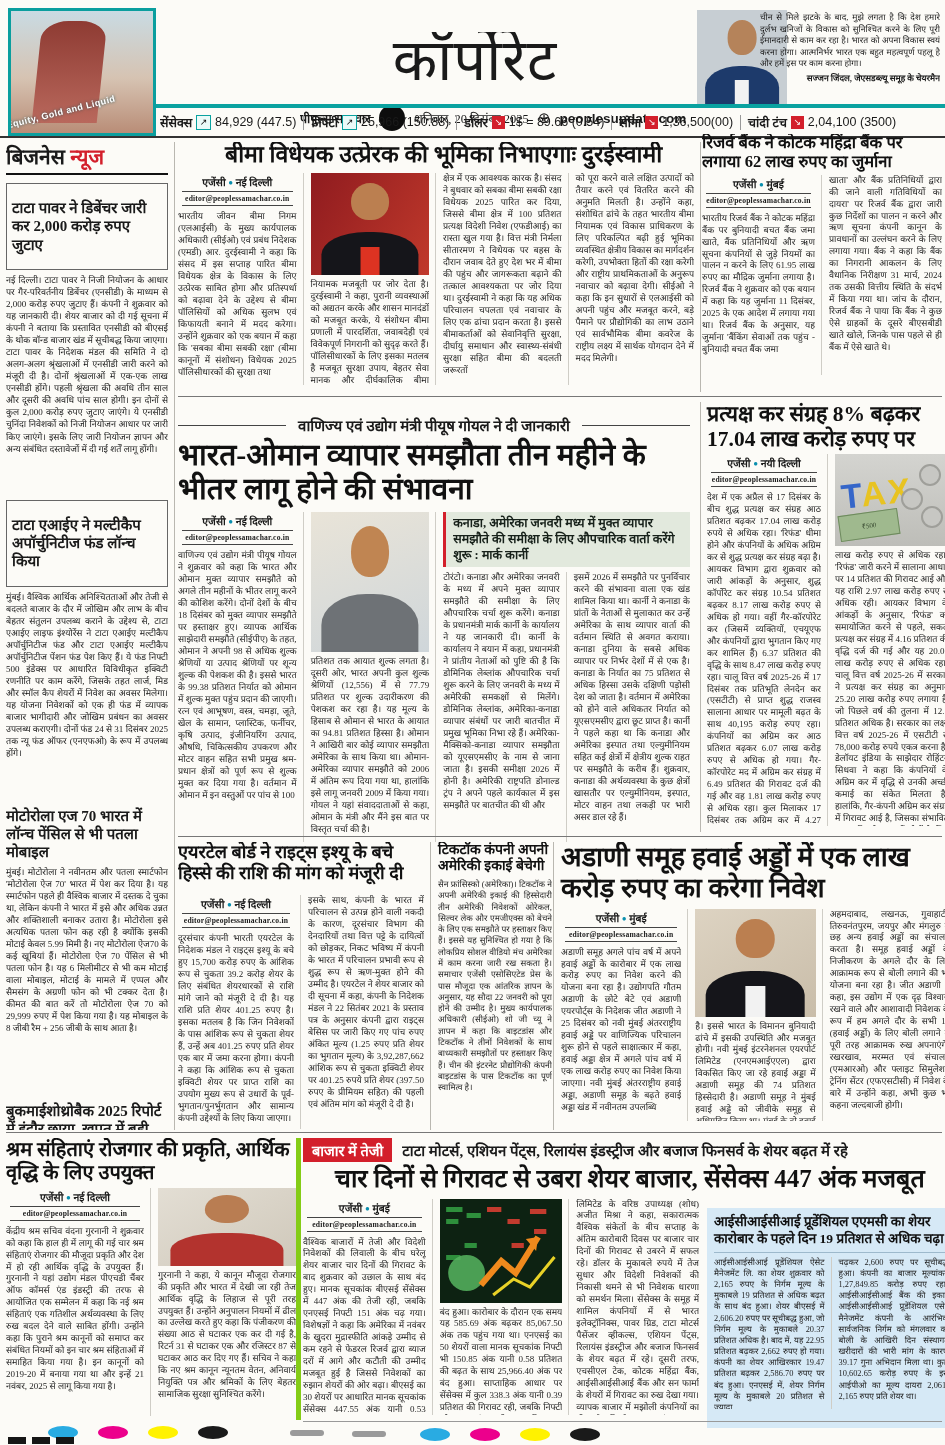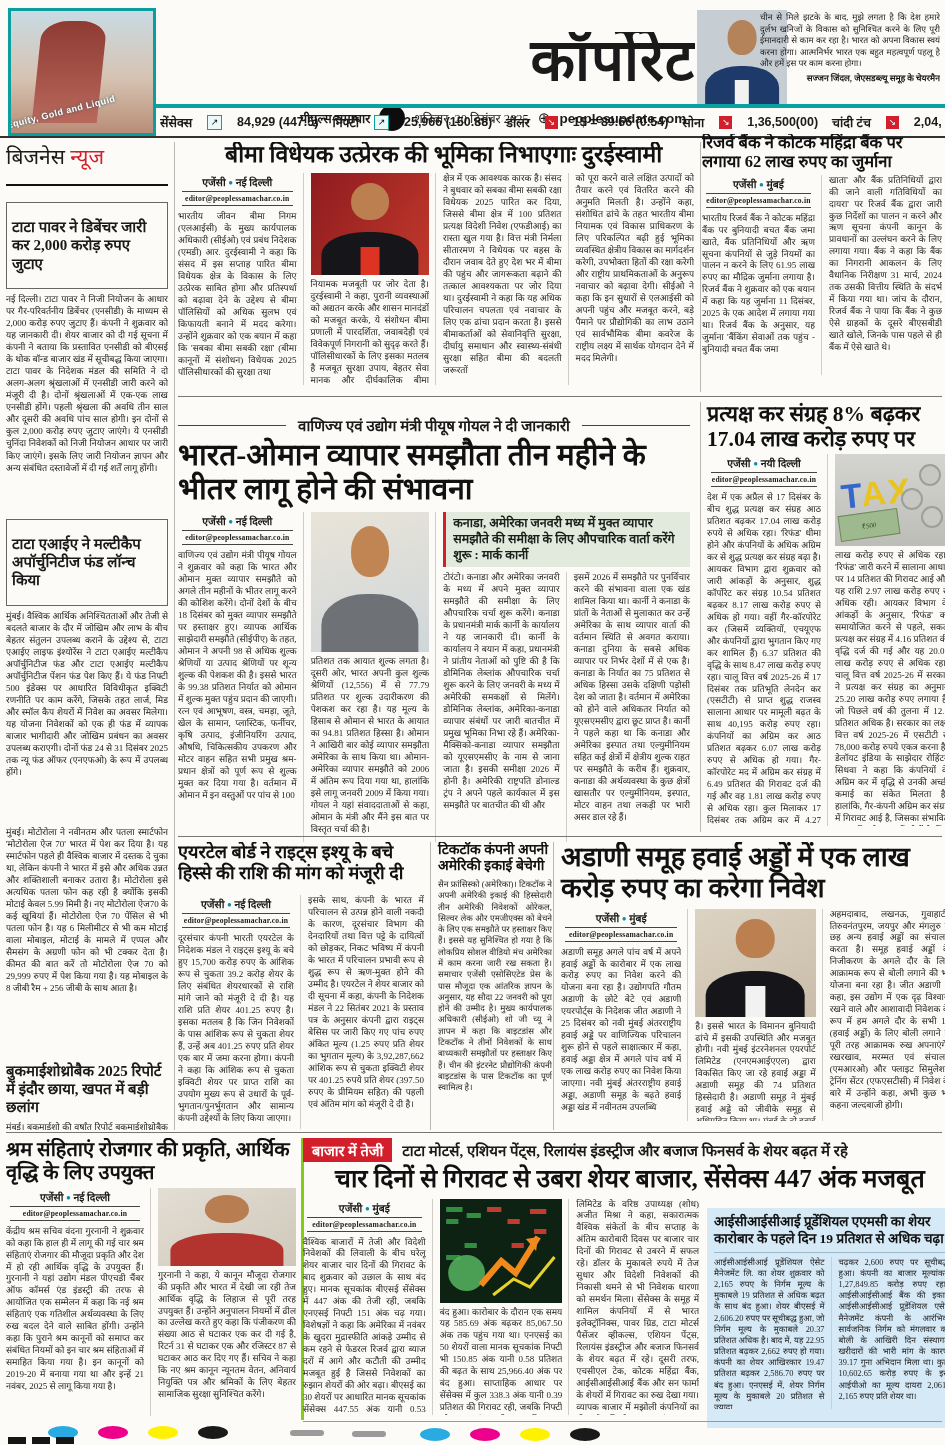--- a/index.html
+++ b/index.html
@@ -2,41 +2,41 @@
 <html><head>
 <meta charset="utf-8">
 <style>
   html,body{margin:0;padding:0;background:#f3f2ee;}
   #page{position:relative;width:945px;height:1445px;background:#fcfbf7;margin:0 auto;
         font-family:"Liberation Serif",serif;color:#1a1a1a;overflow:hidden;}
   .region{position:absolute;overflow:hidden;}
   .hr{position:absolute;background:#777;height:1px;}
 
   
-  #masthead{font-size:58px;font-weight:bold;text-align:right;letter-spacing:1px;line-height:1;}
+  #masthead{font-size:58px;font-weight:normal;text-align:center;letter-spacing:1px;line-height:1;}
   #mast-row{display:flex;align-items:center;gap:9px;font-size:12.5px;}
   #mast-dot{width:26px;height:26px;border-radius:50%;background:#0d0d0d;flex:0 0 auto;}
   .globe{font-size:15px;}
   #site{font-weight:bold;font-family:"Liberation Sans",sans-serif;font-size:13.5px;}
   #paper-name{font-weight:bold;}
   #bse-img{border:3px solid #0a9e9e;background:linear-gradient(180deg,#c9dbe3 0%,#d6c3b2 55%,#b98d77 100%);}
   #bse-build{position:absolute;left:18%;top:8%;width:46%;height:84%;background:linear-gradient(180deg,#8e3b33,#b9685c);transform:skewX(-6deg);border-radius:40% 40% 4px 4px/18% 18% 0 0;}
   #bse-caption{position:absolute;left:-6px;bottom:16px;color:#fff;font-weight:bold;font-size:9px;
       font-family:"Liberation Sans",sans-serif;transform:rotate(-14deg);text-shadow:0 0 3px #20565e;letter-spacing:.5px;}
   #x-icon{position:absolute;width:17px;height:17px;background:#0d0d0d;color:#fff;font-weight:bold;
       font-size:11px;display:flex;align-items:center;justify-content:center;font-family:"Liberation Sans",sans-serif;}
   #quote{font-size:8.6px;line-height:1.35;text-align:justify;}
   #quote-author{font-weight:bold;text-align:right;margin-top:2px;}
   #teal-line{position:absolute;background:#0aa2a0;}
 
   
   #ticker{display:flex;align-items:center;gap:7px;font-family:"Liberation Sans",sans-serif;}
-  .tk-item{display:flex;align-items:center;gap:15px;white-space:nowrap;}
+  .tk-item{display:flex;align-items:center;gap:4px;white-space:nowrap;}
   .tk-label{font-weight:bold;font-size:12.5px;}
-  .tk-val{font-weight:bold;font-size:12.5px;}
+  .tk-val{font-weight:normal;font-size:12.5px;}
   .tk-ic{width:13px;height:13px;display:flex;align-items:center;justify-content:center;font-size:9px;flex:0 0 auto;}
   .tk-ic.up{border:1.5px solid #0aa2a0;color:#0d0d0d;background:#eafaf8;}
   .tk-ic.down{background:#d31f2b;color:#fff;}
   .tk-sep{width:1px;height:15px;background:#999;}
 
   
   .headline{font-weight:bold;color:#111;line-height:1.14;}
   .nowrap{white-space:nowrap;}
   .byline{text-align:center;font-weight:bold;font-size:10.5px;margin:2px 0 2px;}
   .byline .bdot{color:#0a8fae;font-size:8px;vertical-align:1px;}
@@ -45,21 +45,21 @@
   .cols{display:flex;}
   .col{flex:1;overflow:hidden;min-width:0;}
   .col+.col{border-left:1px solid #cfcdc6;margin-left:6px;padding-left:7px;}
   .body-text{font-size:9px;line-height:1.33;text-align:justify;color:#1f1f1f;}
   .kicker{display:flex;align-items:center;gap:12px;font-weight:bold;font-size:15px;white-space:nowrap;}
   .kicker:before,.kicker:after{content:"";flex:1;border-top:1px solid #444;}
   .subhead-box{background:#e2e9dd;border-left:3px solid #d31f2b;padding:4px 7px;font-weight:bold;
       font-size:12.5px;line-height:1.25;margin-bottom:5px;color:#17211a;}
 
   
-  #sb-title{font-size:21px;font-weight:normal;border-bottom:2.5px solid #111;padding-bottom:14px;margin-bottom:16px;}
+  #sb-title{font-size:21px;font-weight:bold;border-bottom:2.5px solid #111;padding-bottom:3px;margin-bottom:8px;}
   #sb-title .red{color:#d31f2b;}
   .sb-art{margin-bottom:8px;}
   .sb-head{font-weight:bold;font-size:15px;line-height:1.22;margin-bottom:4px;}
   .sb-head.boxed{border:1px solid #666;padding:15px 5px;}
   .sb-body{font-size:9px;line-height:1.34;text-align:justify;}
 
   
   .photo{position:relative;overflow:hidden;width:100%;}
   .person .head{position:absolute;top:10%;left:50%;transform:translateX(-50%);width:32%;height:36%;
       background:var(--skin,#bf8457);border-radius:50% 50% 46% 46%;}
@@ -162,20 +162,21 @@
     </div>
     <div class="sb-art">
       <div class="sb-head boxed">टाटा पावर ने डिबेंचर जारी कर 2,000 करोड़ रुपए जुटाए</div>
       <div class="sb-body" style="height:218px;overflow:hidden;">नई दिल्ली। टाटा पावर ने निजी नियोजन के आधार पर गैर-परिवर्तनीय डिबेंचर (एनसीडी) के माध्यम से 2,000 करोड़ रुपए जुटाए हैं। कंपनी ने शुक्रवार को यह जानकारी दी। शेयर बाजार को दी गई सूचना में कंपनी ने बताया कि प्रस्तावित एनसीडी को बीएसई के थोक बॉन्ड बाजार खंड में सूचीबद्ध किया जाएगा। टाटा पावर के निदेशक मंडल की समिति ने दो अलग-अलग श्रृंखलाओं में एनसीडी जारी करने को मंजूरी दी है। दोनों श्रृंखलाओं में एक-एक लाख एनसीडी होंगे। पहली श्रृंखला की अवधि तीन साल और दूसरी की अवधि पांच साल होगी। इन दोनों से कुल 2,000 करोड़ रुपए जुटाए जाएंगे। ये एनसीडी चुनिंदा निवेशकों को निजी नियोजन आधार पर जारी किए जाएंगे। इसके लिए जारी नियोजन ज्ञापन और अन्य संबंधित दस्तावेजों में दी गई शर्तें लागू होंगी।</div>
     </div>
     <div class="sb-art">
       <div class="sb-head boxed">टाटा एआईए ने मल्टीकैप अपॉर्चुनिटीज फंड लॉन्च किया</div>
       <div class="sb-body" style="height:208px;overflow:hidden;">मुंबई। वैश्विक आर्थिक अनिश्चितताओं और तेजी से बदलते बाजार के दौर में जोखिम और लाभ के बीच बेहतर संतुलन उपलब्ध कराने के उद्देश्य से, टाटा एआईए लाइफ इंश्योरेंस ने टाटा एआईए मल्टीकैप अपॉर्चुनिटीज फंड और टाटा एआईए मल्टीकैप अपॉर्चुनिटीज पेंशन फंड पेश किए हैं। ये फंड निफ्टी 500 इंडेक्स पर आधारित विविधीकृत इक्विटी रणनीति पर काम करेंगे, जिसके तहत लार्ज, मिड और स्मॉल कैप शेयरों में निवेश का अवसर मिलेगा। यह योजना निवेशकों को एक ही फंड में व्यापक बाजार भागीदारी और जोखिम प्रबंधन का अवसर उपलब्ध कराएगी। दोनों फंड 24 से 31 दिसंबर 2025 तक न्यू फंड ऑफर (एनएफओ) के रूप में उपलब्ध होंगे।</div>
     </div>
     <div class="sb-art">
+      <div class="sb-head">मोटोरोला एज 70 भारत में लॉन्च पेंसिल से भी पतला मोबाइल</div>
       <div class="sb-body" style="height:228px;overflow:hidden;">मुंबई। मोटोरोला ने नवीनतम और पतला स्मार्टफोन 'मोटोरोला ऐज 70' भारत में पेश कर दिया है। यह स्मार्टफोन पहले ही वैश्विक बाजार में दस्तक दे चुका था, लेकिन कंपनी ने भारत में इसे और अधिक उन्नत और शक्तिशाली बनाकर उतारा है। मोटोरोला इसे अत्यधिक पतला फोन कह रही है क्योंकि इसकी मोटाई केवल 5.99 मिमी है। नए मोटोरोला ऐज70 के कई खूबियां हैं। मोटोरोला ऐज 70 पेंसिल से भी पतला फोन है। यह 6 मिलीमीटर से भी कम मोटाई वाला मोबाइल, मोटाई के मामले में एप्पल और सैमसंग के अग्रणी फोन को भी टक्कर देता है। कीमत की बात करें तो मोटोरोला ऐज 70 को 29,999 रुपए में पेश किया गया है। यह मोबाइल के 8 जीबी रैम + 256 जीबी के साथ आता है।</div>
     </div>
     <div class="sb-art">
       <div class="sb-head">बुकमाईशोथ्रोबैक 2025 रिपोर्ट में इंदौर छाया, खपत में बड़ी छलांग</div>
       <div class="sb-body" style="height:170px;overflow:hidden;">मुंबई। बुकमाईशो की वर्षांत रिपोर्ट बुकमाईशोथ्रोबैक में खुलासा हुआ है कि 2025 भारतीय मनोरंजन उद्योग के लिए एक ऐतिहासिक वर्ष रहा, जिसमें इंदौर देश के सबसे सक्रिय लाइव-इवेंट्स उपभोग करने वाले शहरों में शामिल रहा। रिपोर्ट के अनुसार सिनेमा, कॉन्सर्ट, कॉमेडी शो और सांस्कृतिक कार्यक्रमों में लोगों की भागीदारी पहले से कहीं अधिक बढ़ी। मलयालम, कन्नड़, तमिल, तेलुगु, गुजराती, असमिया, उड़िया, बंगाली, पंजाबी और मराठी फिल्मों ने दर्शकों का दिल जीता। रिपोर्ट बताती है कि मनोरंजन अब भारतीय उपभोक्ताओं की नियमित जीवनशैली का हिस्सा बन चुका है।</div>
     </div>
   </div>
 
   <div class="region" style="left:178px;top:142px;width:516px;height:250px;border-right:1px solid #b9b7b0;padding-right:6px;">
     <div class="headline nowrap" style="font-size:23px;margin-bottom:5px;margin-left:47px;">बीमा विधेयक उत्प्रेरक की भूमिका निभाएगाः दुरईस्वामी</div>
@@ -295,21 +296,21 @@
             <div class="shirt"></div>
         </div>
         <div class="body-text">है। इससे भारत के विमानन बुनियादी ढांचे में इसकी उपस्थिति और मजबूत होगी। नवी मुंबई इंटरनेशनल एयरपोर्ट लिमिटेड (एनएमआईएएल) द्वारा विकसित किए जा रहे हवाई अड्डा में अडाणी समूह की 74 प्रतिशत हिस्सेदारी है। अडाणी समूह ने मुंबई हवाई अड्डे को जीवीके समूह से अधिग्रहित किया था। मुंबई के दो हवाई अड्डों के अलावा, अडाणी समूह</div>
       </div>
       <div class="col body-text">अहमदाबाद, लखनऊ, गुवाहाटी, तिरुवनंतपुरम, जयपुर और मंगलुरु में छह अन्य हवाई अड्डों का संचालन करता है। समूह हवाई अड्डों के निजीकरण के अगले दौर के लिए आक्रामक रूप से बोली लगाने की भी योजना बना रहा है। जीत अडाणी ने कहा, इस उद्योग में एक दृढ़ विश्वास रखने वाले और आशावादी निवेशक के रूप में हम अगले दौर के सभी 11 (हवाई अड्डों) के लिए बोली लगाने में पूरी तरह आक्रामक रुख अपनाएंगे। रखरखाव, मरम्मत एवं संचालन (एमआरओ) और फ्लाइट सिमुलेशन ट्रेनिंग सेंटर (एफएसटीसी) में निवेश के बारे में उन्होंने कहा, अभी कुछ भी कहना जल्दबाजी होगी।</div>
     </div>
   </div>
 
   <div class="hr" style="left:6px;top:1132px;width:936px;"></div>
 
-  <div class="region" style="left:6px;top:1138px;width:290px;height:282px;border-right:3px solid #84cc16;padding-right:5px;">
+  <div class="region" style="left:6px;top:1138px;width:290px;height:282px;border-right:5px solid #84cc16;">
     <div class="headline" style="font-size:20px;margin-bottom:4px;">श्रम संहिताएं रोजगार की प्रकृति, आर्थिक वृद्धि के लिए उपयुक्त</div>
     <div class="cols" style="height:228px;">
       <div class="col">
         <div class="byline"><span>एजेंसी</span> <span class="bdot">●</span> <span>नई दिल्ली</span></div>
         <div class="email">editor@peoplessamachar.co.in</div>
         <div class="body-text">केंद्रीय श्रम सचिव वंदना गुरनानी ने शुक्रवार को कहा कि हाल ही में लागू की गई चार श्रम संहिताएं रोजगार की मौजूदा प्रकृति और देश में हो रही आर्थिक वृद्धि के उपयुक्त हैं। गुरनानी ने यहां उद्योग मंडल पीएचडी चैंबर ऑफ कॉमर्स एंड इंडस्ट्री की तरफ से आयोजित एक सम्मेलन में कहा कि नई श्रम संहिताएं एक गतिशील अर्थव्यवस्था के लिए रुख बदल देने वाले साबित होंगी। उन्होंने कहा कि पुराने श्रम कानूनों को समाप्त कर संबंधित नियमों को इन चार श्रम संहिताओं में समाहित किया गया है। इन कानूनों को 2019-20 में बनाया गया था और इन्हें 21 नवंबर, 2025 से लागू किया गया है।</div>
       </div>
       <div class="col">
         <div class="photo person" style="height:78px;margin-bottom:4px;--skin:#b97d52;--suit:#b3332e;background:linear-gradient(150deg,#e3ded4,#cfc8ba);">
           <div class="head"></div>

